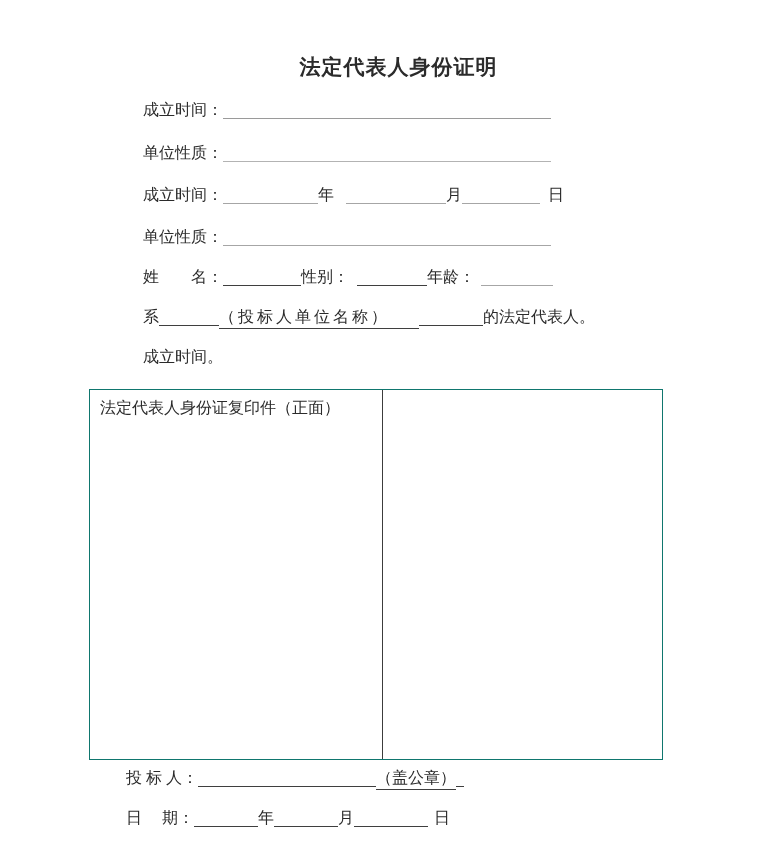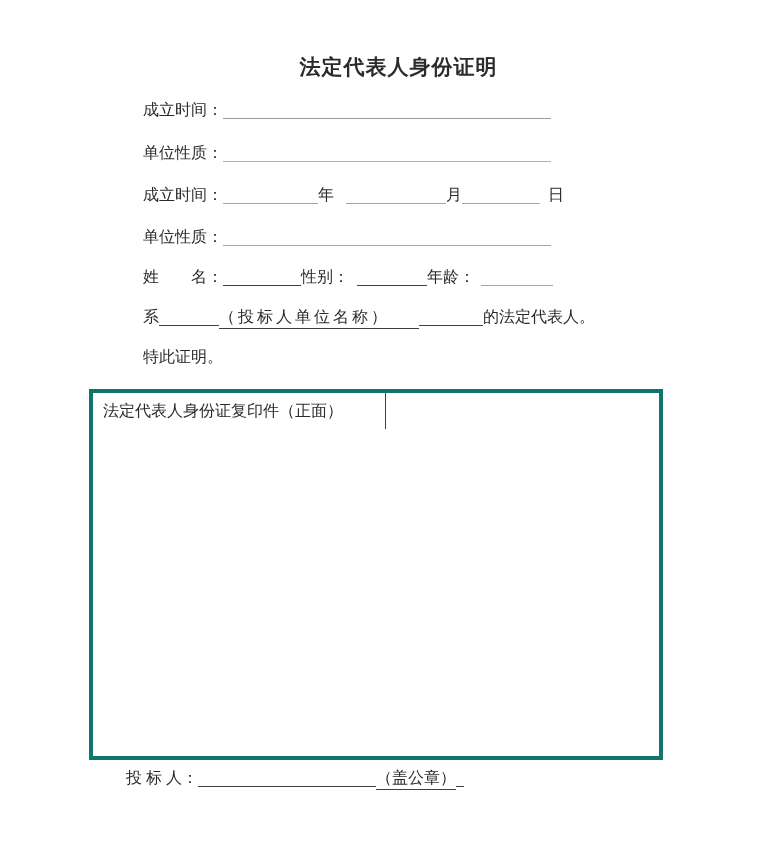--- a/index.html
+++ b/index.html
@@ -43,25 +43,24 @@
     display: inline-block;
     border-bottom: 1px solid #3f3f3f;
     letter-spacing: 3px;
   }
   .idbox {
     position: absolute;
     left: 89px;
     top: 389px;
     width: 574px;
     height: 371px;
-    border: 4px solid #0f766e;
+    border: 1px solid #0f766e;
     box-sizing: border-box;
     display: flex;
     background: #ffffff;
-    flex-direction: column;
   }
   .idcell {
     box-sizing: border-box;
     padding: 7px 10px;
     font-size: 16px;
     line-height: 22px;
   }
   .idcell.front { width: 293px; border-right: 1px solid #3c3c3c; }
   .idcell.back { flex: 1; }
   .ml12 { margin-left: 12px; }
@@ -93,27 +92,30 @@
 
   <div class="row" style="top:266px">
     <span>姓　　名：</span><span class="blank dark" style="width:78px"></span><span>性别：</span><span class="blank dark ml8" style="width:70px"></span><span>年龄：</span><span class="blank ml6" style="width:72px"></span>
   </div>
 
   <div class="row" style="top:306px">
     <span>系</span><span class="blank dark" style="width:60px"></span><span class="ublank" style="width:200px">（投标人单位名称）</span><span class="blank dark" style="width:64px"></span><span>的法定代表人。</span>
   </div>
 
   <div class="row" style="top:346px">
-    <span>特此证明。</span>
+    <span>成立时间。</span>
   </div>
 
   <div class="idbox">
     <div class="idcell front">
       <span>法定代表人身份证复印件（正面）</span>
     </div>
   </div>
 
   <div class="row footer-row" style="top:767px">
     <span>投 标 人：</span><span class="blank dark" style="width:178px"></span><span class="ublank" style="letter-spacing:0">（盖公章）</span><span class="blank dark" style="width:8px"></span>
   </div>
 
+  <div class="row footer-row" style="top:807px">
+    <span>日　 期：</span><span class="blank dark" style="width:64px"></span><span>年</span><span class="blank dark" style="width:64px"></span><span>月</span><span class="blank dark" style="width:74px"></span><span class="ml6">日</span>
+  </div>
 
 </div>
 
 </body></html>

